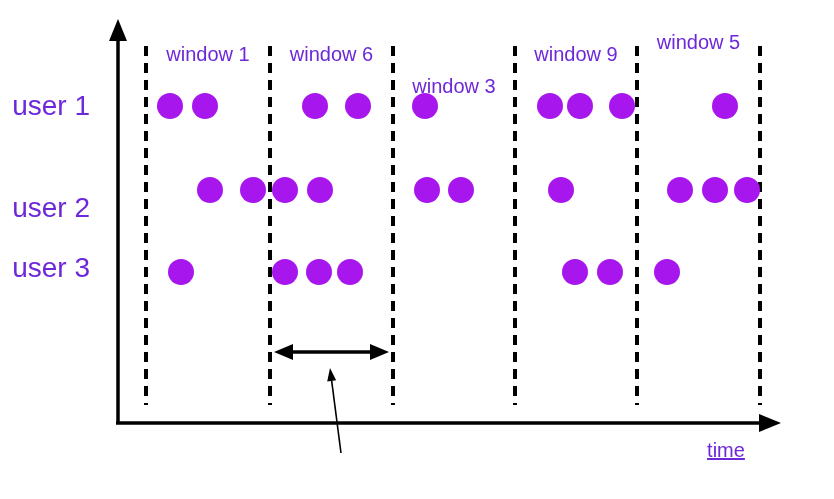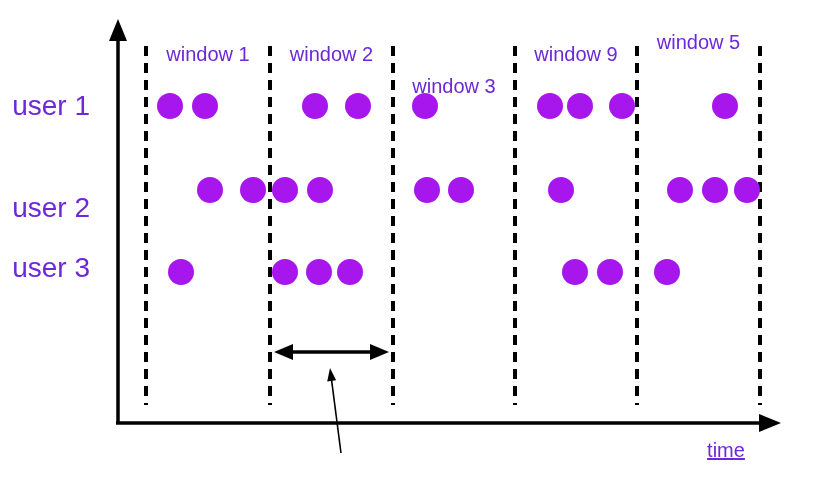--- a/index.html
+++ b/index.html
@@ -67,21 +67,21 @@
       <circle cx="610" cy="272" r="13" fill="#A816EE"></circle>
       <circle cx="667" cy="272" r="13" fill="#A816EE"></circle>
       <line x1="288" y1="352" x2="375" y2="352" stroke="#000000" stroke-width="3.5"></line>
       <polygon points="274,352 293,344 293,360" fill="#000000"></polygon>
       <polygon points="389,352 370,344 370,360" fill="#000000"></polygon>
       <line x1="341" y1="453" x2="330.7700491991594" y2="373.9503801753227" stroke="#000000" stroke-width="1.6"></line>
       <polygon points="330,368 336.13122506300414,380.3149534804964 327.20565480002,381.47002727923547" fill="#000000"></polygon>
     </svg>
   <div>
       <div class="label window-label" style="left: 208px; top: 54px;">window 1</div>
-      <div class="label window-label" style="left: 331.5px; top: 54px;">window 2</div>
+      <div class="label window-label" style="left: 331.5px; top: 54px;">window 6</div>
       <div class="label window-label" style="left: 454px; top: 54px; margin-top: 32px;">window 3</div>
       <div class="label window-label" style="left: 576px; top: 54px;">window 9</div>
       <div class="label window-label" style="left: 698.5px; top: 42px;">window 5</div>
     </div>
   <div>
       <div class="label user-label" style="left: 90px; top: 106px;">user 1</div>
       <div class="label user-label" style="left: 90px; top: 208px;">user 2</div>
       <div class="label user-label" style="left: 90px; top: 268px;">user 3</div>
     </div>
   <div class="label axis-label" style="left: 726px; top: 450px;">time</div>

